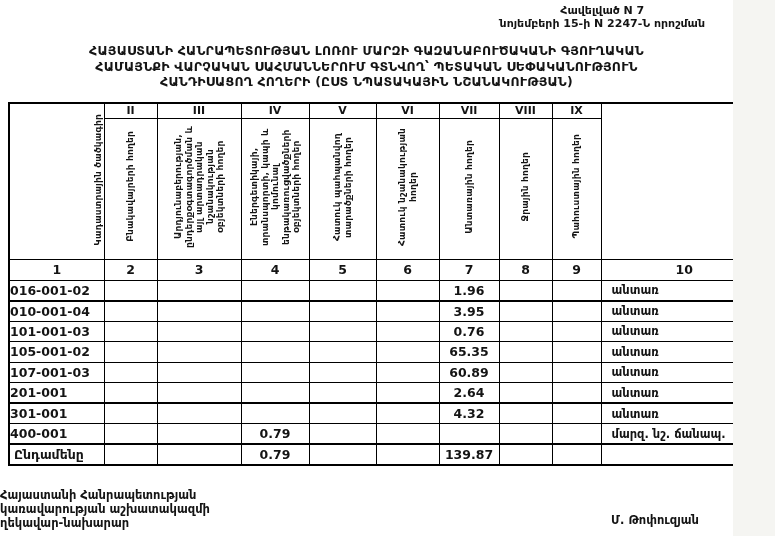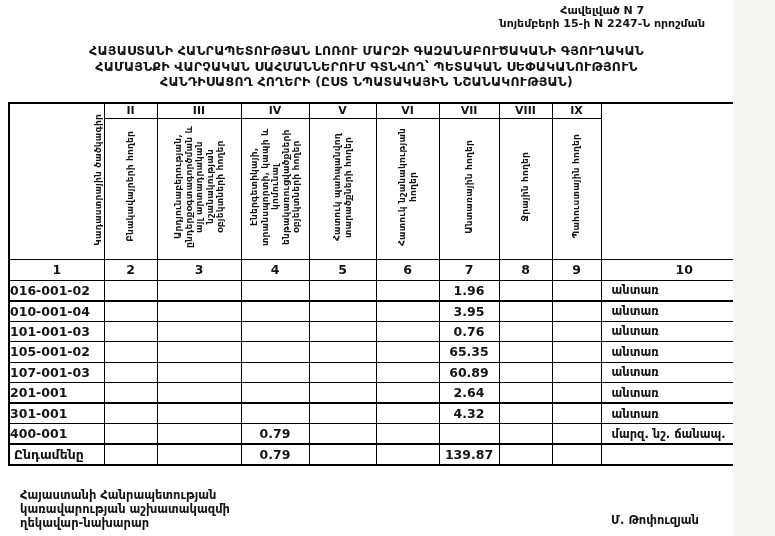--- a/index.html
+++ b/index.html
@@ -65,21 +65,21 @@
   tbody td.c10 { text-align: left; padding-left: 10px; font-size: 11.5px; white-space: nowrap; }
   
   .c4, .c5, .c7, .c9 { border-right-width: 2px; }
   tbody tr:nth-child(1) td { border-bottom-width: 2px; }
   tbody tr:nth-child(6) td { border-bottom-width: 2px; }
   tbody tr:nth-child(8) td { border-bottom-width: 2px; }
   tbody tr.total-row td { border-top-width: 2px; }
   tbody tr.total-row td.c1 { padding-left: 4px; }
   
   .footer-left {
-    position: absolute; left: 20px; top: 488px;
+    position: absolute; left: 0; top: 488px;
     font-size: 11.5px; font-weight: bold; line-height: 14px;
   }
   .signature {
     position: absolute; right: 34px; top: 513px;
     font-size: 11.5px; font-weight: bold;
   }
 </style>
 </head>
 <body>
 

